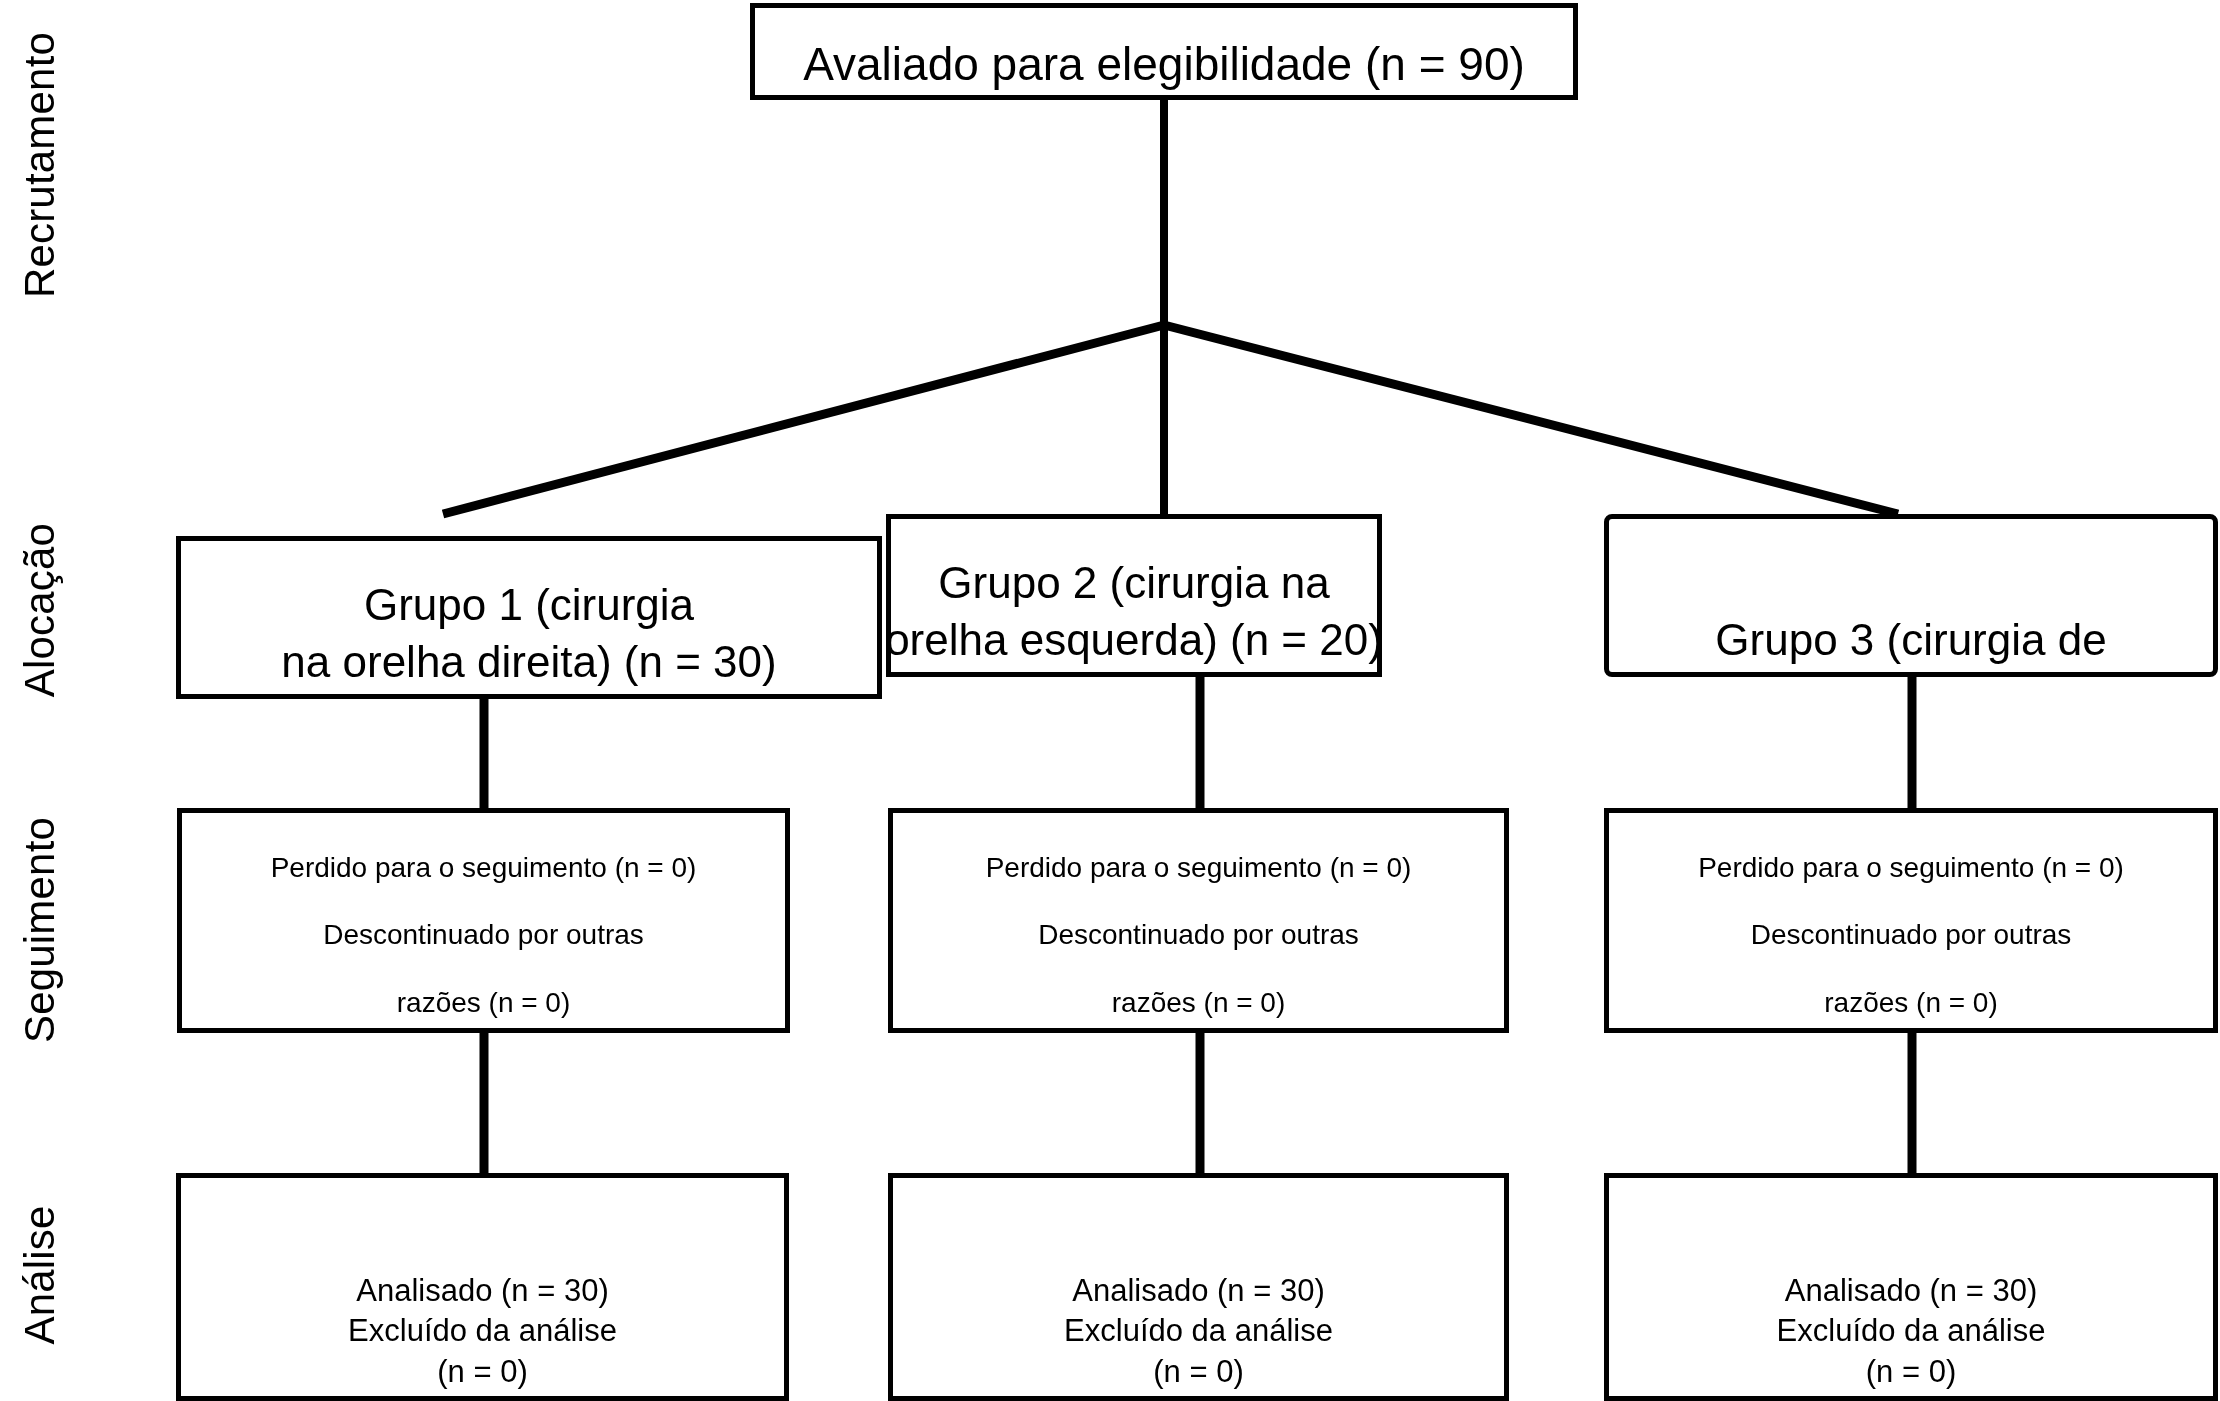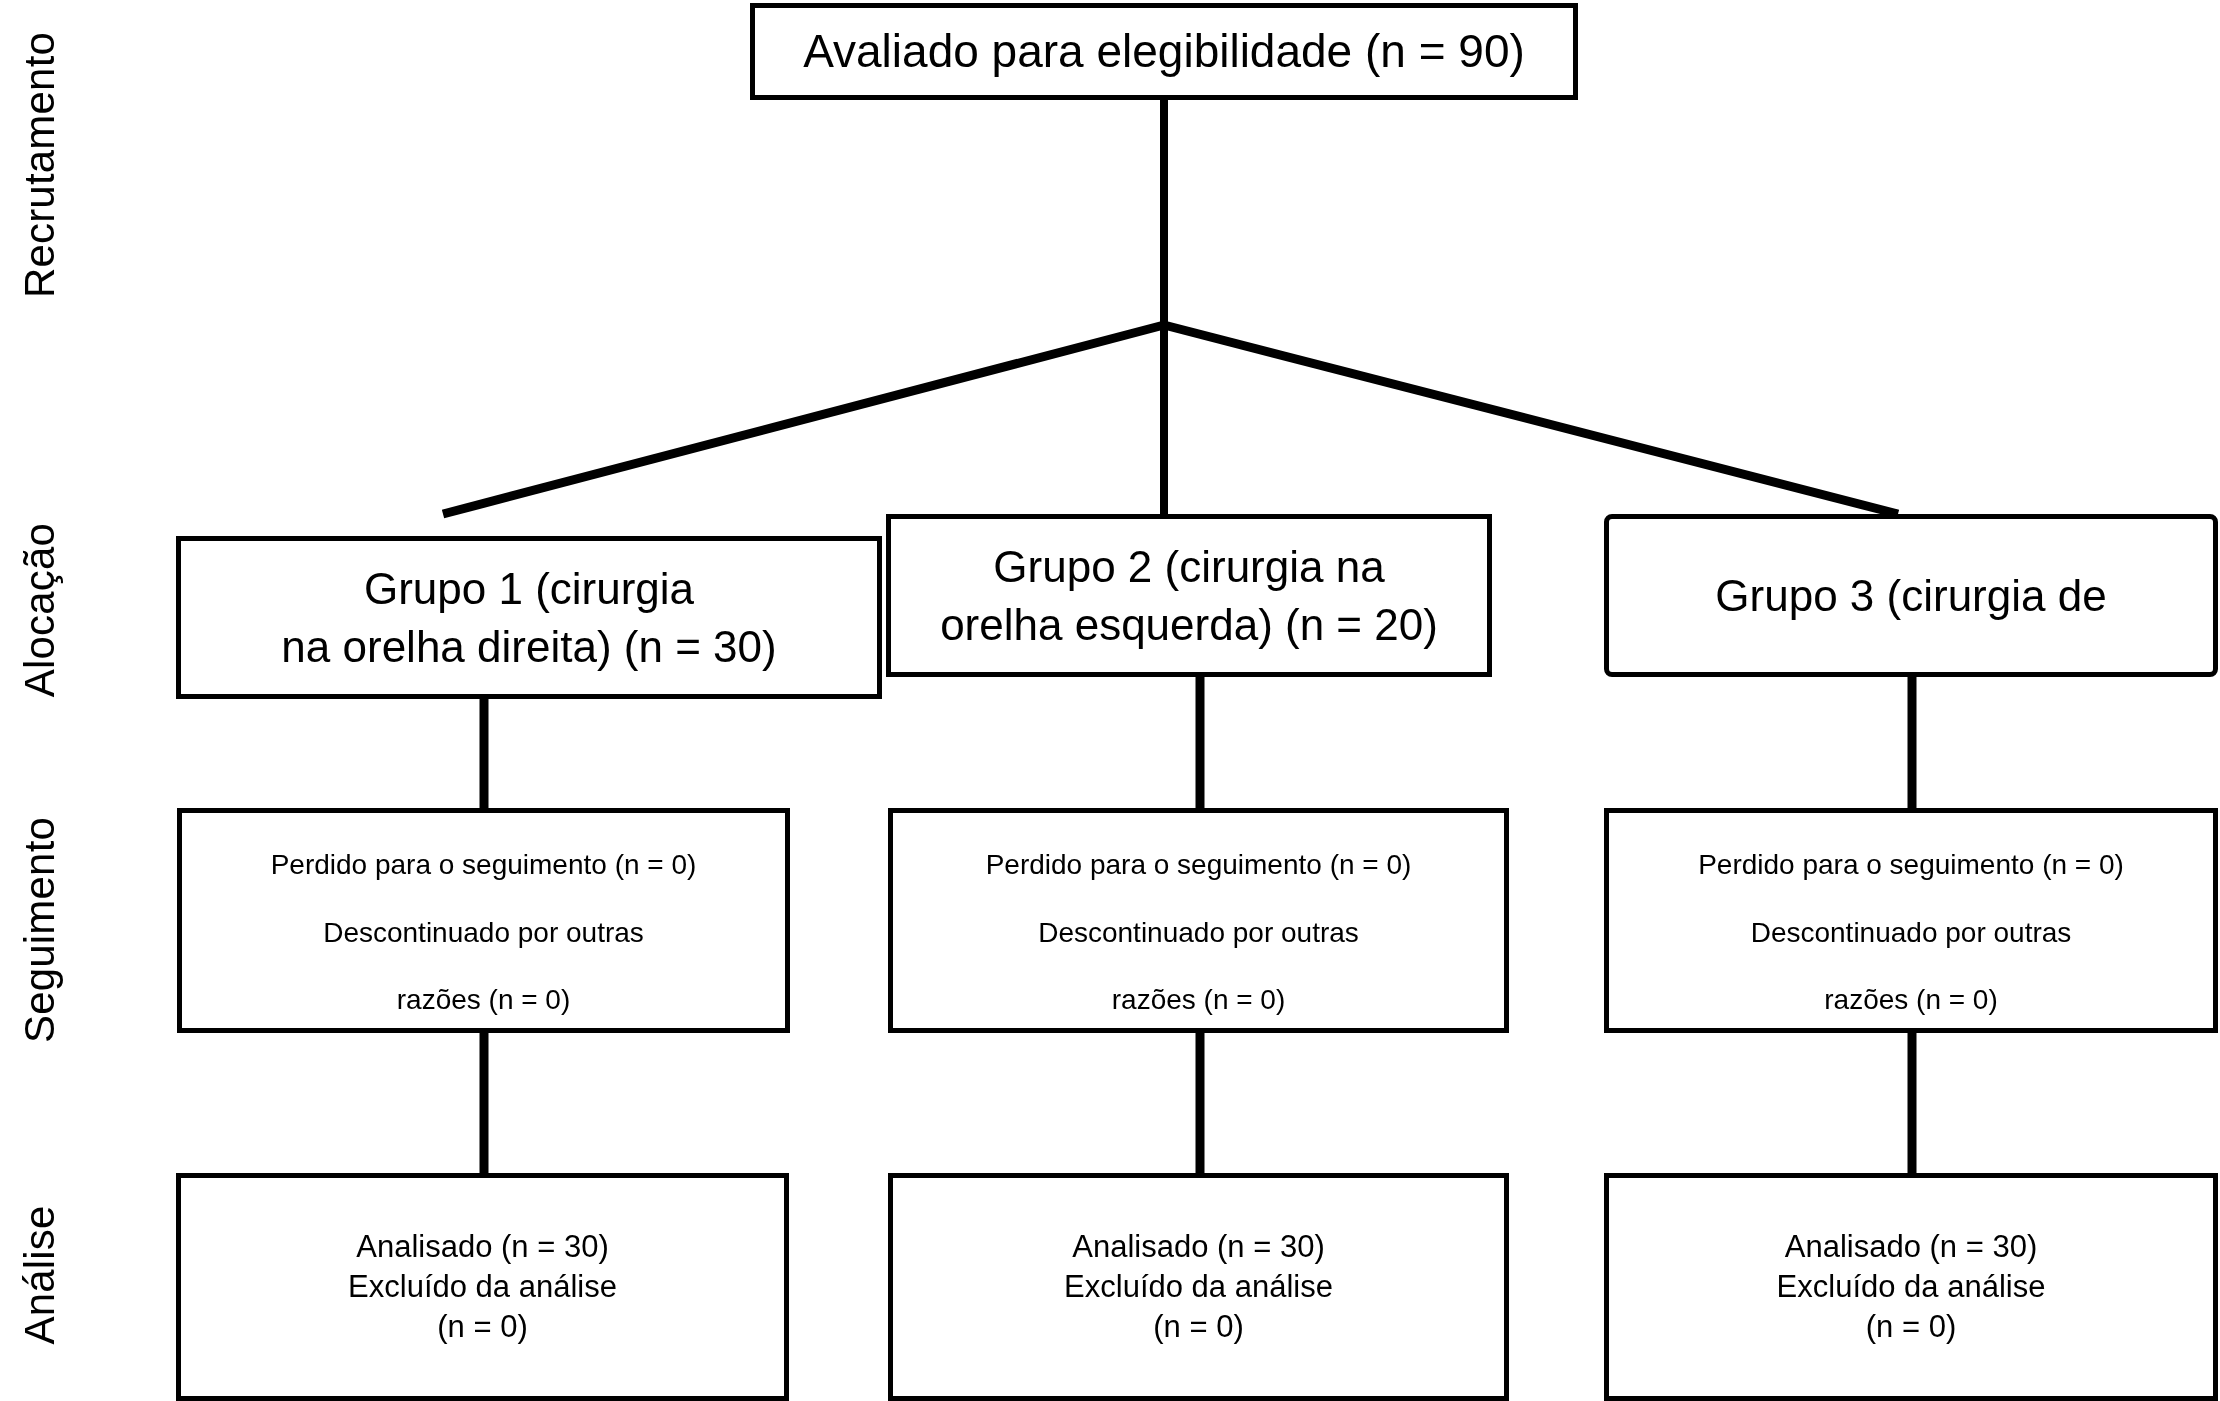--- a/index.html
+++ b/index.html
@@ -42,21 +42,21 @@
 
   
   .node {
     position: absolute;
     box-sizing: border-box;
     border: 5px solid #000000;
     background: #ffffff;
     display: flex;
     flex-direction: column;
     align-items: center;
-    justify-content: center;
+    justify-content: flex-end;
     text-align: center;
     padding: 4px 24px;
     z-index: 3;
   }
   .node .line {
     display: block;
     white-space: nowrap;
   }
 
   
@@ -133,21 +133,21 @@
 
   <div class="node size-top" style="left:750px; top:3px; width:828px; height:97px;">
     <span class="line">Avaliado para elegibilidade (n = 90)</span>
   </div>
 
   <div class="node size-group" style="left:176px; top:536px; width:706px; height:163px;">
     <span class="line">Grupo 1 (cirurgia</span>
     <span class="line">na orelha direita) (n = 30)</span>
   </div>
 
-  <div class="node size-group" style="left:886px; top:514px; width:606px; height:163px;">
+  <div class="node size-group" style="left:886px; top:514px; width:496px; height:163px;">
     <span class="line">Grupo 2 (cirurgia na</span>
     <span class="line">orelha esquerda) (n = 20)</span>
   </div>
 
   <div class="node size-group" style="left:1604px; top:514px; width:614px; height:163px;border-radius:8px;">
     <span class="line">Grupo 3 (cirurgia de</span>
   </div>
 
   <div class="node size-follow" style="left:177px; top:808px; width:613px; height:225px;">
     <span class="line">Perdido para o seguimento (n = 0)</span>

